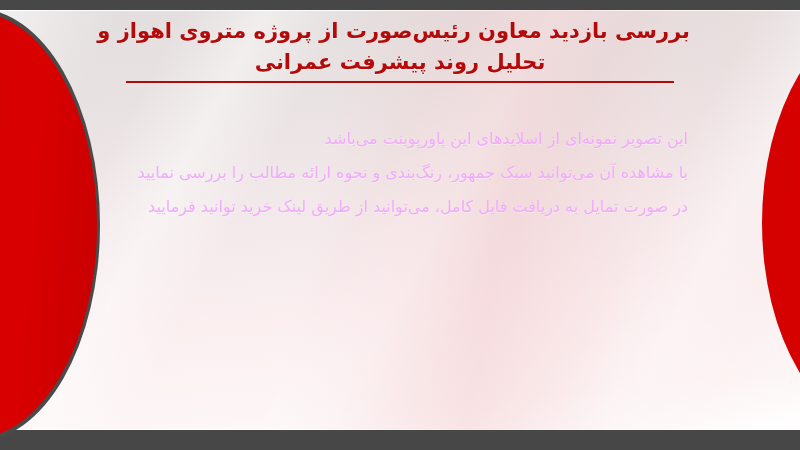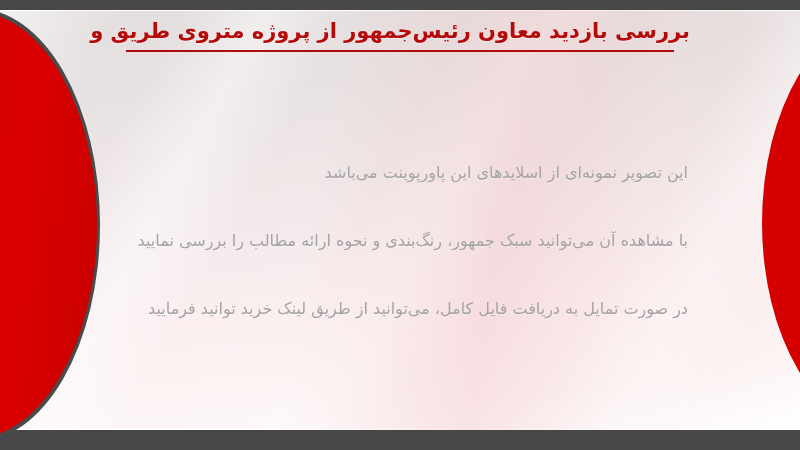--- a/index.html
+++ b/index.html
@@ -133,44 +133,44 @@
   
   .body-block {
     position: absolute;
     right: 112px;
     top: 122px;
     width: 578px;
     z-index: 6;
     text-align: right;
   }
   .body-line {
-    color: #a3a3a3;
+    color: #f0abfc;
     font-size: 16px;
     line-height: 34px;
     white-space: nowrap;
     text-shadow: 0 1px 0 rgba(255,255,255,0.30);
-    margin-top: 34px;
   }
 </style>
 </head>
 <body>
 
 <div class="slide">
 
   <div class="band-top"></div>
   <div class="band-bottom"></div>
 
   <div class="panel"></div>
 
   <div class="lens-left-outline"></div>
   <div class="lens-left"></div>
   <div class="lens-right"></div>
 
   <div class="title-block">
-    <div class="title-line">بررسی بازدید معاون رئیس‌جمهور از پروژه متروی طریق و</div>
+    <div class="title-line">بررسی بازدید معاون رئیس‌صورت از پروژه متروی اهواز و</div>
+    <div class="title-line">تحلیل روند پیشرفت عمرانی</div>
     <div class="title-rule"></div>
   </div>
 
   <div class="body-block">
     <div class="body-line">این تصویر نمونه‌ای از اسلایدهای این پاورپوینت می‌باشد</div>
     <div class="body-line">با مشاهده آن می‌توانید سبک جمهور، رنگ‌بندی و نحوه ارائه مطالب را بررسی نمایید</div>
     <div class="body-line">در صورت تمایل به دریافت فایل کامل، می‌توانید از طریق لینک خرید توانید فرمایید</div>
   </div>
 
 </div>

